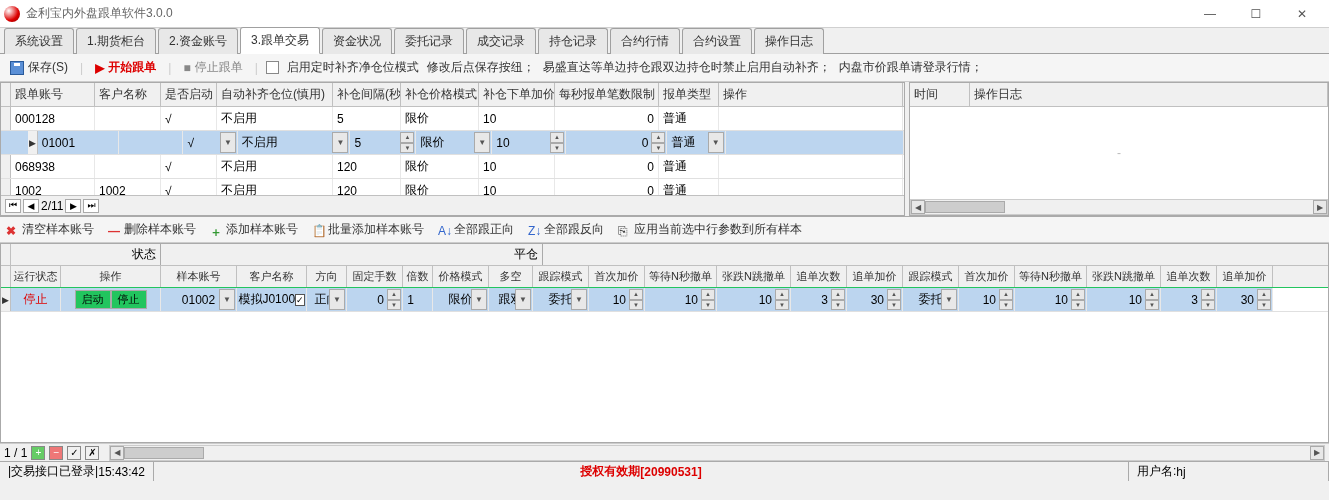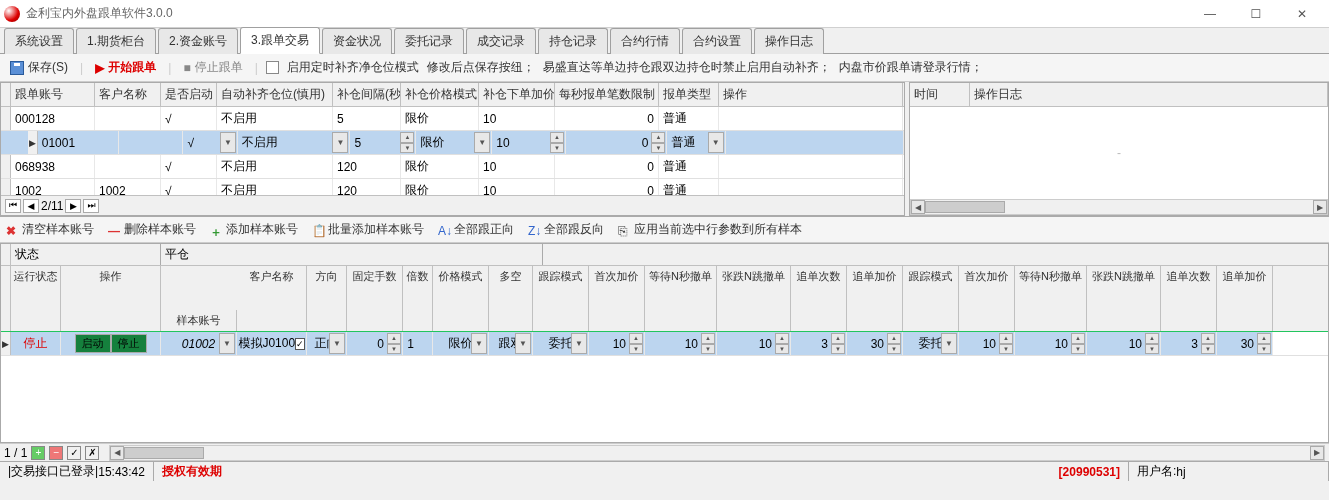--- a/index.html
+++ b/index.html
@@ -58,26 +58,26 @@
 .toolbar2 { height: 26px; background: #f5f5f5; border-bottom: 1px solid #ccc; display:flex; align-items:center; padding:0 6px; gap:14px; }
 .t2btn{display:inline-flex;align-items:center;gap:4px;cursor:pointer;color:#333;}
 .ticon{width:12px;height:12px;display:inline-block;}
 .ti-x{color:#d33;font-weight:bold;}
 .ti-minus{color:#d33;font-weight:bold;}
 .ti-plus{color:#393;font-weight:bold;}
 
 
 .bottom-area{height:200px;display:flex;flex-direction:column;background:#fff;border:1px solid #aaa;}
 .grphead{display:flex;background:#f0f0f0;border-bottom:1px solid #c0c0c0;}
-.grp{padding:2px 4px;text-align:left;border-right:1px solid #aaa;}
+.grp{padding:2px 4px;text-align:right;border-right:1px solid #aaa;}
 .bhead{display:flex;background:#f0f0f0;border-bottom:1px solid #22c55e;}
 .bh{padding:3px 2px;border-right:1px solid #c0c0c0;color:#333;white-space:nowrap;overflow:hidden;font-size:11px;text-align:center;}
 .brow{display:flex;height:24px;border-bottom:1px solid #e0e0e0;align-items:stretch;}
 .bc{padding:0 2px;border-right:1px solid #e8e8e8;display:flex;align-items:center;justify-content:center;overflow:hidden;white-space:nowrap;position:relative;background:#bcd5ef;}
-.minibtn{padding:1px 6px;border:1px solid #aaa;background:#15803d;font-size:11px;cursor:pointer;text-align:center;}
+.minibtn{padding:1px 6px;border:1px solid #aaa;background:#22c55e;font-size:11px;cursor:pointer;text-align:center;}
 .red{color:#d00;}
 .chkbox{width:12px;height:12px;border:1px solid #555;background:#fff;display:inline-flex;align-items:center;justify-content:center;font-size:9px;}
 
 .bottom-blank{flex:1;background:#fff;}
 
 
 .bpager{height:18px;background:#f0f0f0;display:flex;align-items:center;padding:0 4px;gap:4px;font-size:11px;border-top:1px solid #ccc;}
 .sqbtn{width:14px;height:14px;border:1px solid #888;display:flex;align-items:center;justify-content:center;font-size:10px;cursor:pointer;}
 .sqbtn.g{background:#6c6;color:#fff;}
 .sqbtn.r{background:#e77;color:#fff;}
@@ -263,21 +263,21 @@
 <div class="bottom-area">
   <div class="grphead" id="grphead">
       <div class="rowind"></div>
       <div class="grp" style="width: 150px;">状态</div>
       <div class="grp" style="width: 382px;">平仓</div>
     </div>
   <div class="bhead" id="bhead">
       <div class="rowind"></div>
       <div class="bh" style="width: 50px;">运行状态</div>
       <div class="bh" style="width: 100px;">操作</div>
-      <div class="bh" style="width: 76px; margin-top: 44px;">样本账号</div>
+      <div class="bh" style="width: 76px;">样本账号</div>
       <div class="bh" style="width: 70px;">客户名称</div>
       <div class="bh" style="width: 40px;">方向</div>
       <div class="bh" style="width: 56px;">固定手数</div>
       <div class="bh" style="width: 30px;">倍数</div>
       <div class="bh" style="width: 56px;">价格模式</div>
       <div class="bh" style="width: 44px;">多空</div>
       <div class="bh" style="width: 56px;">跟踪模式</div>
       <div class="bh" style="width: 56px;">首次加价</div>
       <div class="bh" style="width: 72px;">等待N秒撤单</div>
       <div class="bh" style="width: 74px;">张跌N跳撤单</div>
@@ -293,21 +293,21 @@
   <div id="bbody">
       <div class="brow">
         <div class="rowind cur"></div>
         <div class="bc" style="width: 50px;">
           <span class="red">停止</span>
         </div>
         <div class="bc" style="width: 100px;">
           <span class="minibtn">启动</span> 
           <span class="minibtn">停止</span>
         </div>
-        <div class="bc" style="width: 76px; font-style: italic;">01002<div class="dd">▼</div></div>
+        <div class="bc" style="width: 76px;">01002<div class="dd">▼</div></div>
         <div class="bc" style="width: 70px;">模拟J0100 <span class="chkbox">✓</span></div>
         <div class="bc" style="width: 40px;">正向<div class="dd">▼</div></div>
         <div class="bc" style="width: 56px; justify-content: flex-end; padding-right: 18px;">0<div class="spinner">
             <div>▲</div>
             <div>▼</div>
           </div></div>
         <div class="bc" style="width: 30px; justify-content: flex-end; padding-right: 18px;">1</div>
         <div class="bc" style="width: 56px;">限价<div class="dd">▼</div></div>
         <div class="bc" style="width: 44px;">跟双<div class="dd">▼</div></div>
         <div class="bc" style="width: 56px;">委托<div class="dd">▼</div></div>
@@ -368,21 +368,21 @@
       <span class="thumb"></span>
       <span class="ar r">▶</span>
     </div>
 </div>
 
 <div class="status">
   <div class="scell">
       <span>|交易接口已登录|</span>
       <span>15:43:42</span>
     </div>
-  <div class="scell" style="flex:1;justify-content:space-between">
+  <div class="scell" style="flex:1;justify-content:center">
       <span class="sred">授权有效期</span>
       <span class="sred">[20990531]</span>
     </div>
   <div class="scell" style="width:200px">
       <span>用户名:</span>
       <span>hj</span>
     </div>
 </div>
 
 </body></html>

